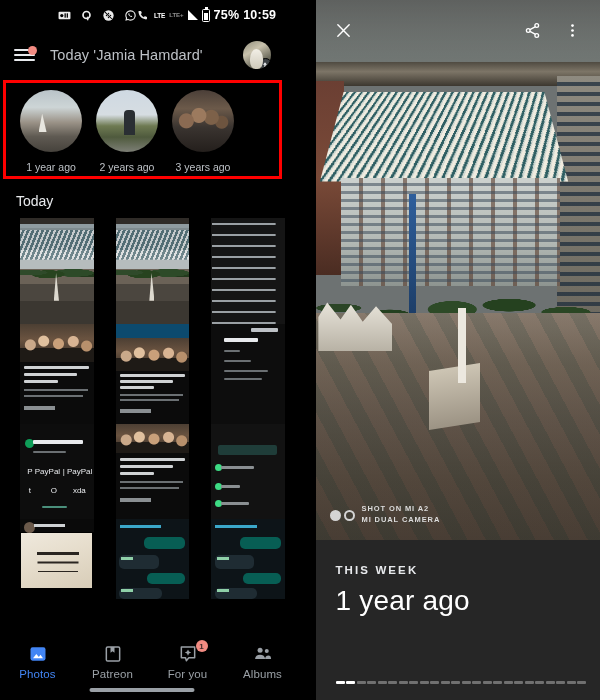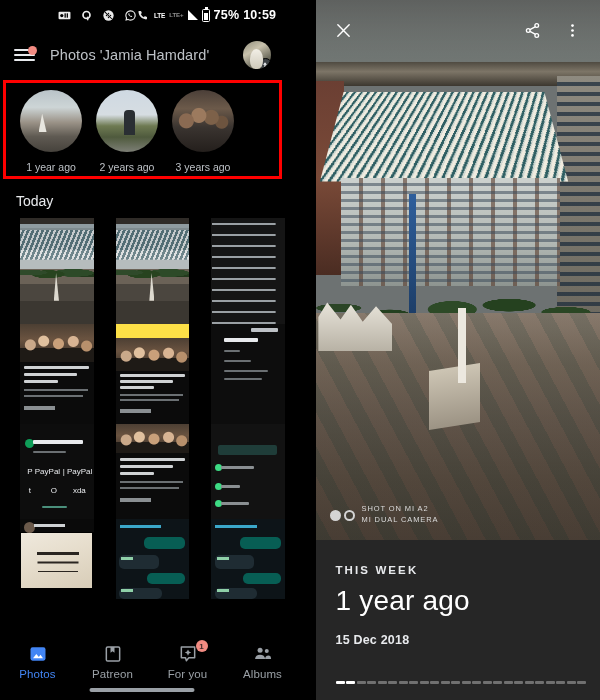--- a/index.html
+++ b/index.html
@@ -63,21 +63,21 @@
         background:radial-gradient(circle at 18% 55%,#8a6a52 7px,transparent 8px),
                    radial-gradient(circle at 42% 35%,#9c7a5e 7px,transparent 8px),
                    radial-gradient(circle at 66% 42%,#7d6149 7px,transparent 8px),
                    radial-gradient(circle at 86% 60%,#6d543f 6px,transparent 7px); }
 
   
   .today { font-size:14px; color:#e8eaed; padding:14px 8px 9px 16px; }
 
   
   .grid { display:grid; grid-template-columns:repeat(3,1fr); gap:2px; padding:0 0 0 0; }
-  .cell { position:relative; overflow:hidden; background:#fde047;margin-left:20px; }
+  .cell { position:relative; overflow:hidden; background:#0c4a6e;margin-left:20px; }
   .r1 .cell { height:106px; }
   .r2 .cell { height:100px; }
   .r3 .cell { height:95px; }
   .r4 .cell { height:80px; }
 
   
   .ph-court { position:absolute; inset:0;
       background:
         linear-gradient(180deg, #2f2b27 0 6%, #8f9ba0 6% 9%, transparent 9%),
         repeating-linear-gradient(112deg, rgba(255,255,255,.55) 0 2px, rgba(40,80,90,.5) 2px 4.5px) 0 0/100% 28%,
@@ -206,21 +206,21 @@
               padding:0 14px; background:linear-gradient(180deg,rgba(0,0,0,.32),rgba(0,0,0,0)); }
   .hero-top .spacer { flex:1; }
   .icon-btn { width:28px; height:28px; display:flex; align-items:center; justify-content:center; cursor:pointer; }
   .icon-btn svg { width:17px; height:17px; }
   .hero-actions { display:flex; align-items:center; gap:12px; }
 
   .watermark { position:absolute; left:14px; bottom:14px; display:flex; align-items:center; gap:7px; }
   .wm-lens { display:flex; align-items:center; gap:3px; }
   .wm-d1 { width:11px; height:11px; border-radius:50%; background:#d4d4d4; }
   .wm-d2 { width:11px; height:11px; border-radius:50%; border:2px solid #d4d4d4; }
-  .wm-txt { font-size:7.5px; line-height:1.45; color:#dcdcdc; letter-spacing:.9px; font-weight:400; }
+  .wm-txt { font-size:7.5px; line-height:1.45; color:#dcdcdc; letter-spacing:.9px; font-weight:700; }
 
   .info { position:absolute; left:0; right:0; bottom:0; height:160px; background:#262626; padding:24px 20px 0 20px; }
   .info-kicker { font-size:11.5px; letter-spacing:2.1px; color:#e8eaed; font-weight:700; }
   .info-title { font-size:28px; color:#fff; font-weight:400; margin-top:9px; letter-spacing:.2px; }
   .info-date { font-size:12.5px; color:#e8eaed; font-weight:700; margin-top:16px; letter-spacing:.2px; }
   .segbar { position:absolute; left:20px; right:14px; bottom:16px; display:flex; gap:1.5px; }
   .seg { flex:1; height:3px; background:rgba(255,255,255,.34); border-radius:1px; }
   .seg.on { background:#fff; }
 </style>
 </head>
@@ -265,21 +265,21 @@
       </div>
     </div>
 
     <div class="searchbar">
       <div class="hamburger">
         <i></i>
           <i></i>
           <i></i>
         <span class="ham-dot"></span>
       </div>
-      <div class="search-text">Photos 'Jamia Hamdard'</div>
+      <div class="search-text">Today 'Jamia Hamdard'</div>
       <div class="avatar">
         <div class="av-badge">
           <svg viewBox="0 0 24 24">
               <path d="M12 4l6 7h-4v8h-4v-8H6z" fill="#e8eaed"></path>
             </svg>
         </div>
       </div>
     </div>
 
     <div class="memories-wrap">
@@ -515,21 +515,20 @@
         <div class="wm-txt">
           <div>SHOT ON MI A2</div>
           <div>MI DUAL CAMERA</div>
         </div>
       </div>
     </div>
 
     <div class="info">
       <div class="info-kicker">THIS WEEK</div>
       <div class="info-title">1 year ago</div>
-      <div class="info-date">15 Dec 2018</div>
       <div class="segbar">
           <span class="seg on"></span>
           <span class="seg on"></span>
           <span class="seg"></span>
           <span class="seg"></span>
           <span class="seg"></span>
           <span class="seg"></span>
           <span class="seg"></span>
           <span class="seg"></span>
           <span class="seg"></span>

